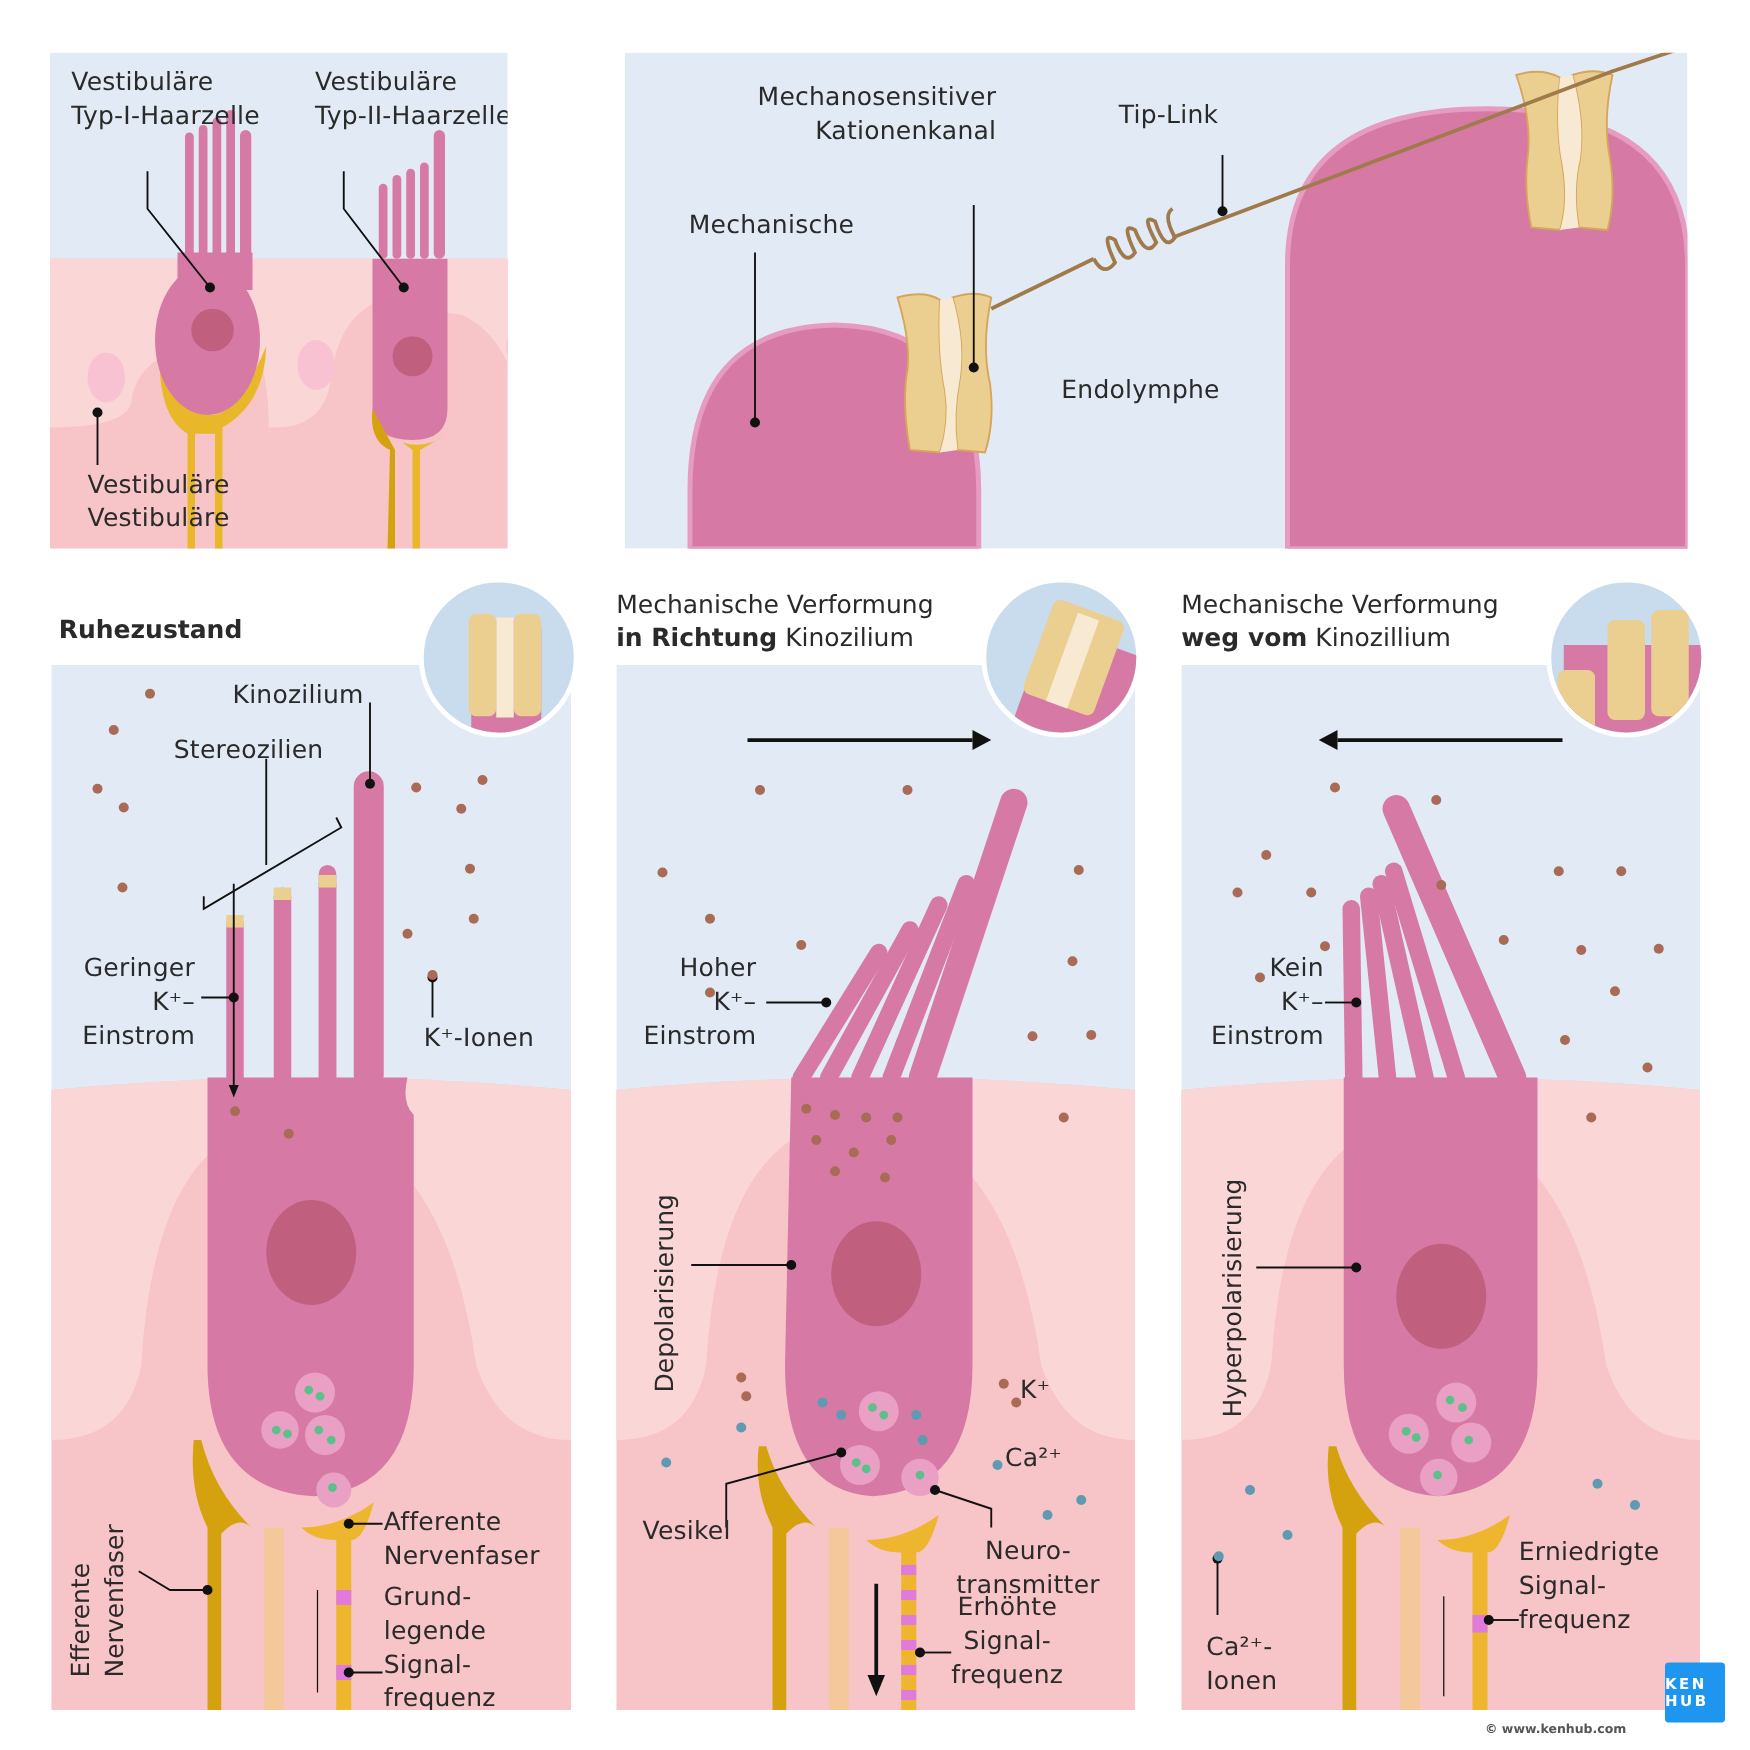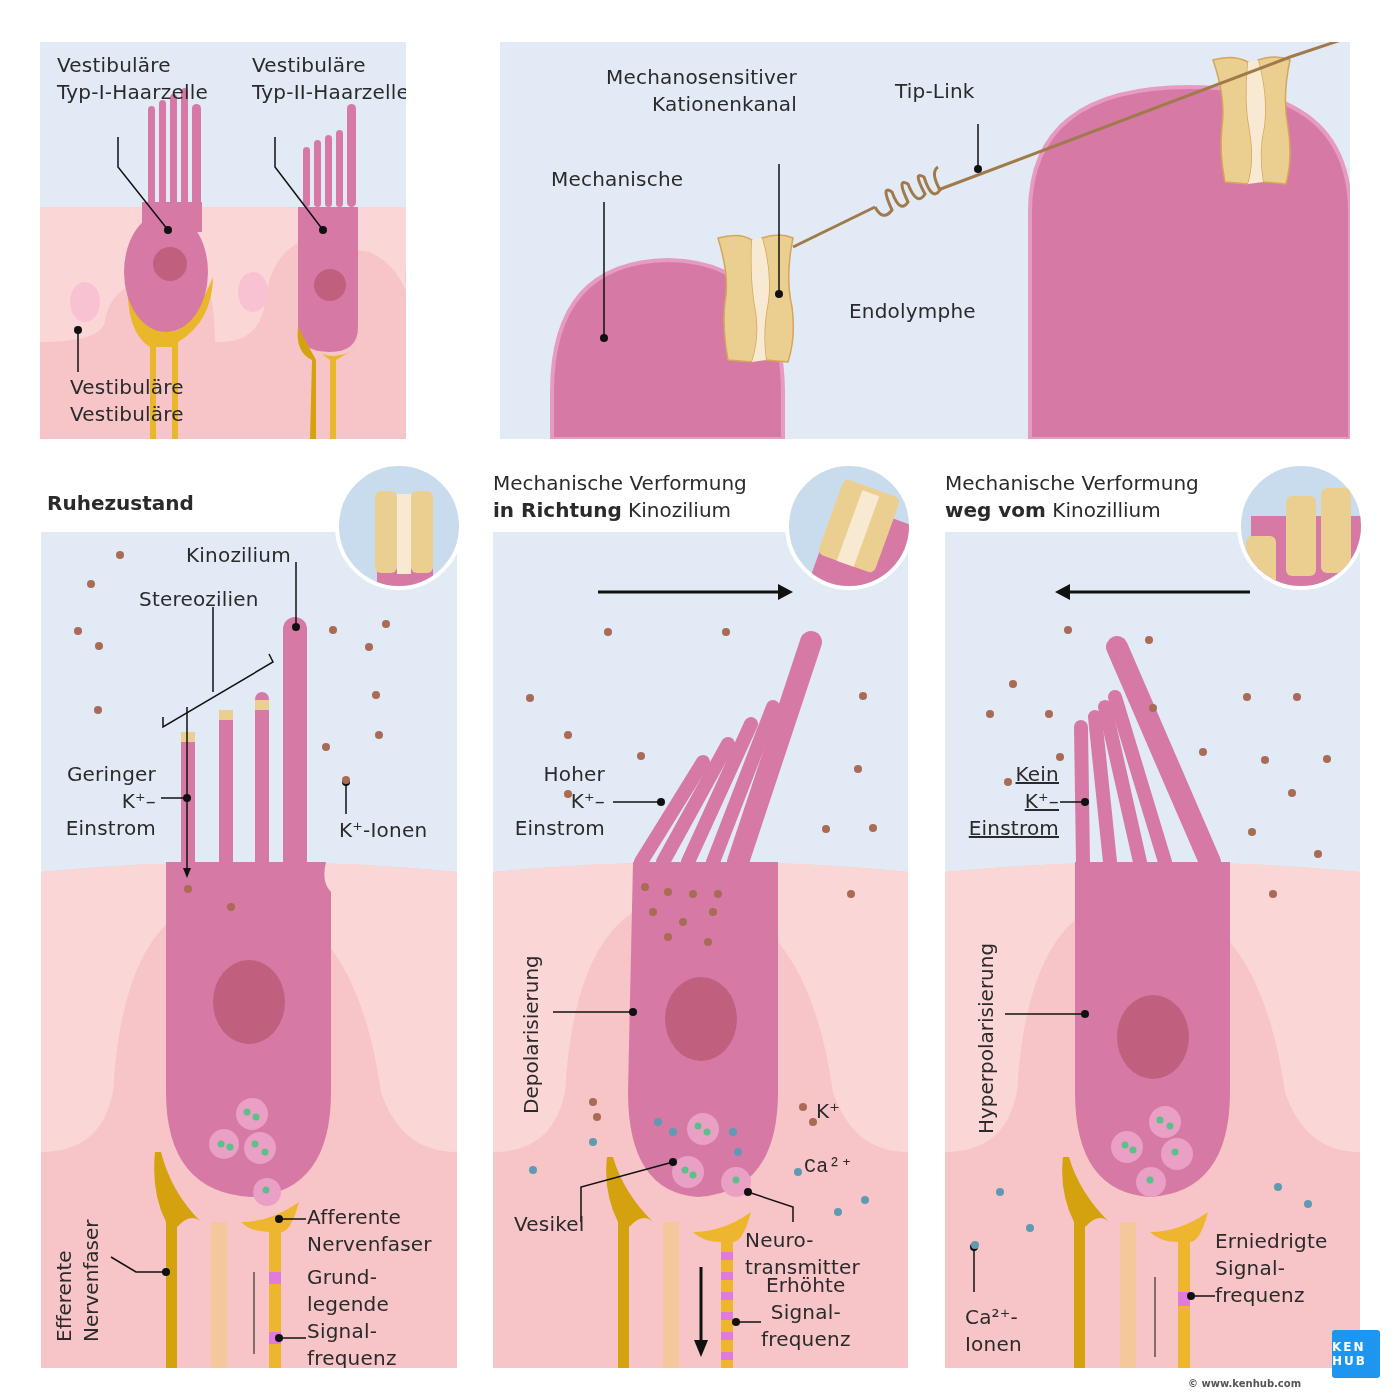--- a/index.html
+++ b/index.html
@@ -300,23 +300,23 @@
         <circle cx="372" cy="668" r="4"></circle>
     </g>
   </svg>
   <div class="lbl r" style="left:0px;top:229px;width:112px;">
       <div>Hoher</div>
       <div>K⁺–</div>
       <div>Einstrom</div>
     </div>
   <div class="vert" style="left:25px;top:582px;">Depolarisierung</div>
   <div class="lbl" style="left:323px;top:566px;">K⁺</div>
-  <div class="lbl" style="left:311px;top:621px;font-family:Liberation Mono, monospace;">Ca²⁺</div>
+  <div class="lbl" style="left:311px;top:621px;">Ca²⁺</div>
   <div class="lbl" style="left:21px;top:679px;">Vesikel</div>
-  <div class="lbl" style="left:252px;top:695px;">
+  <div class="lbl" style="left:272px;top:695px;text-align:center;">
       <div>Neuro-</div>
       <div>transmitter</div>
     </div>
   <div class="lbl" style="left:268px;top:740px;text-align:center;">
       <div>Erhöhte</div>
       <div>Signal-</div>
       <div>frequenz</div>
     </div>
 </div>
 <div style="position:absolute;left:785px;top:462px;width:128px;height:128px;border-radius:50%;background:#c9dced;border:4px solid #fff;box-sizing:border-box;overflow:hidden;">
@@ -388,21 +388,21 @@
         <circle cx="328" cy="362" r="4"></circle>
     </g>
     <g fill="#5f9ab2">
       <circle cx="55" cy="660" r="4"></circle>
         <circle cx="85" cy="696" r="4"></circle>
         <circle cx="30" cy="713" r="4"></circle>
         <circle cx="333" cy="655" r="4"></circle>
         <circle cx="363" cy="672" r="4"></circle>
     </g>
   </svg>
-  <div class="lbl r" style="left:0px;top:229px;width:114px;text-decoration:underline;">
+  <div class="lbl r" style="left:0px;top:229px;width:114px;">
       <div>Kein</div>
       <div>K⁺–</div>
       <div>Einstrom</div>
     </div>
   <div class="vert" style="left:28px;top:602px;">Hyperpolarisierung</div>
   <div class="lbl" style="left:20px;top:772px;">
       <div>Ca²⁺-</div>
       <div>Ionen</div>
     </div>
   <div class="lbl" style="left:270px;top:696px;">

